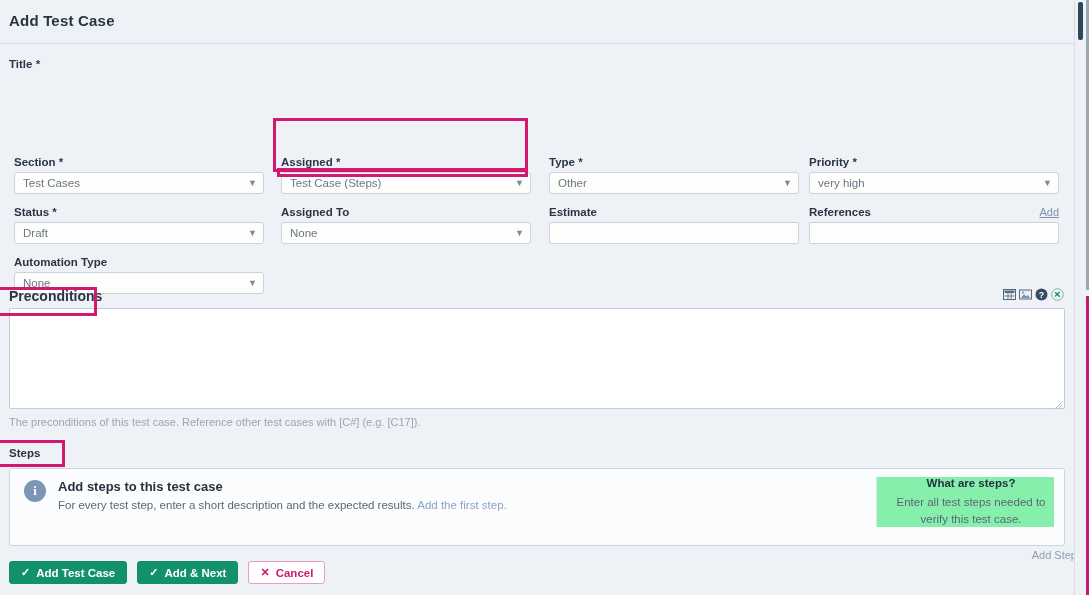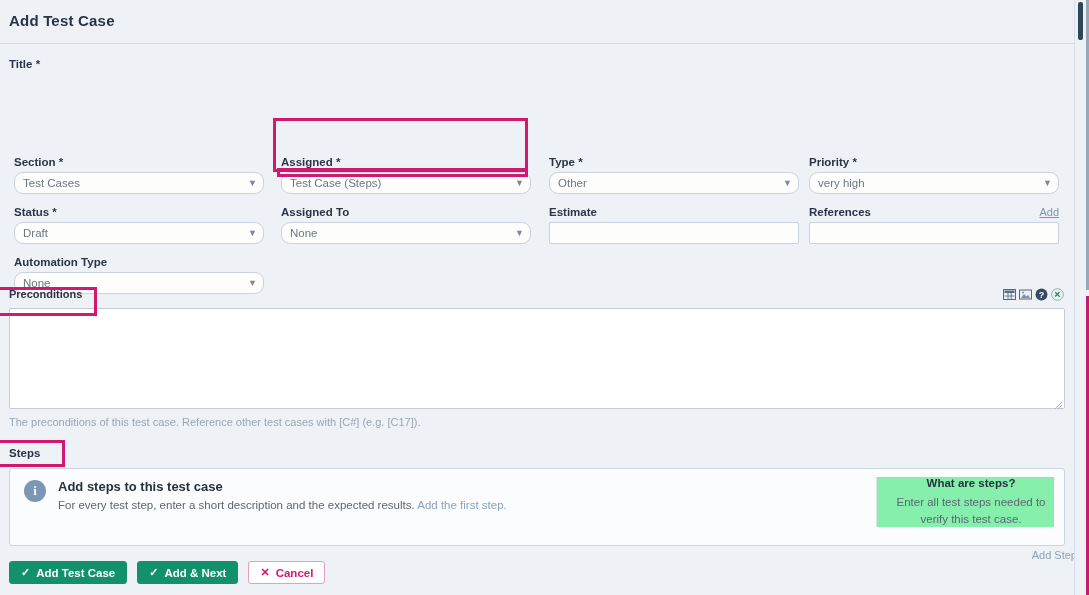--- a/index.html
+++ b/index.html
@@ -56,21 +56,21 @@
     color: #53606f;
     padding: 0 6px;
     outline: none;
   }
   .sel {
     position: relative;
     width: 100%;
     height: 22px;
     background: #fdfdfb;
     border: 1px solid #c9d2dd;
-    border-radius: 9px;
+    border-radius: 3px;
     font-size: 11.5px;
     color: #6b7786;
     line-height: 20px;
     padding: 0 20px 0 8px;
     white-space: nowrap;
     overflow: hidden;
   }
   .sel .caret {
     position: absolute;
     right: 6px; top: 0;
@@ -106,21 +106,21 @@
     text-decoration: underline;
     cursor: pointer;
     margin-left: 16px;
   }
 
   
   .precond-wrap { position: absolute; left: 0; top: 286px; width: 1074px; }
   .precond-head { position: relative; height: 22px; }
   .precond-label {
     position: absolute; left: 9px; top: 2px;
-    font-size: 11px; font-weight: bold; color: #2b3545;
+    font-size: 14px; font-weight: bold; color: #2b3545;
   }
   .editor-icons {
     position: absolute; right: 10px; top: 1px;
     display: flex; gap: 3px; align-items: center;
   }
   .ed-ico { width: 13px; height: 13px; display: block; cursor: pointer; }
 
   .precond-area {
     position: absolute; left: 9px; top: 22px;
     width: 1056px; height: 101px;

